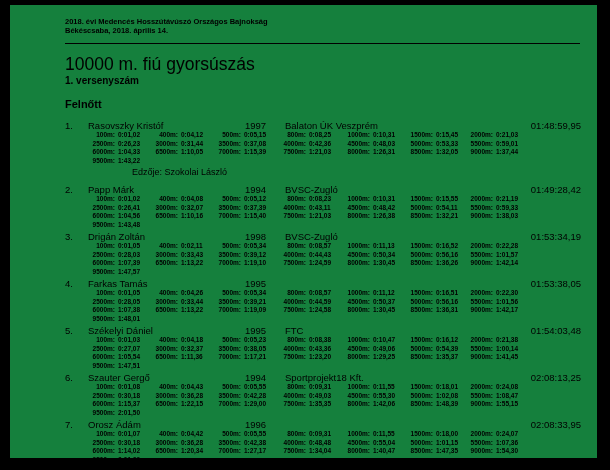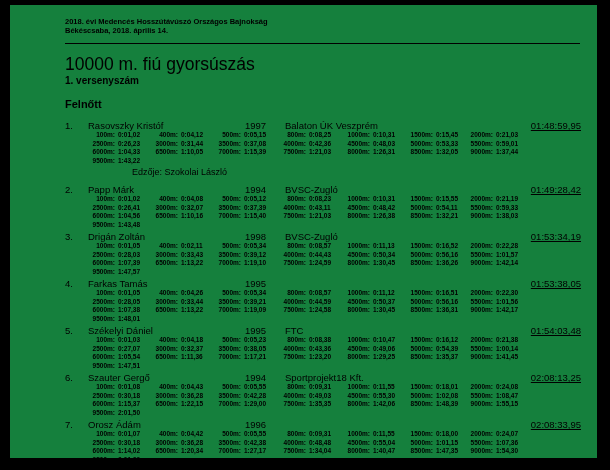--- a/index.html
+++ b/index.html
@@ -23,21 +23,21 @@
   .title{font-size:17.5px;font-weight:normal;margin:11px 0 0 0;line-height:19px;}
   .subtitle{font-size:10px;font-weight:bold;margin-top:2px;line-height:9px;}
   .category{font-size:11px;font-weight:bold;margin-top:14px;line-height:10px;}
   #results{margin-top:11px;}
   .entry{margin-bottom:2px;}
   .entry .main{display:flex;font-size:9.5px;line-height:11px;}
   .rank{width:23px;flex:none;}
   .name{width:157px;flex:none;}
   .year{width:40px;flex:none;}
   .club{flex:1;}
-  .time{margin-left:auto;text-align:right;text-decoration:underline;}
+  .time{margin-left:auto;text-align:right;}
   .splits{
     display:grid;
     grid-template-columns:63px 63px 65px 64px 63px 60px 62px;
     margin-left:25px;
     font-size:6.5px;font-weight:bold;line-height:8.5px;
   }
   .cell{white-space:nowrap;}
   .sl{display:inline-block;min-width:25px;text-align:right;margin-right:3px;}
   .coach{font-size:9px;line-height:10px;margin:2px 0 7px 35px;padding-left:32px;}
 </style>

